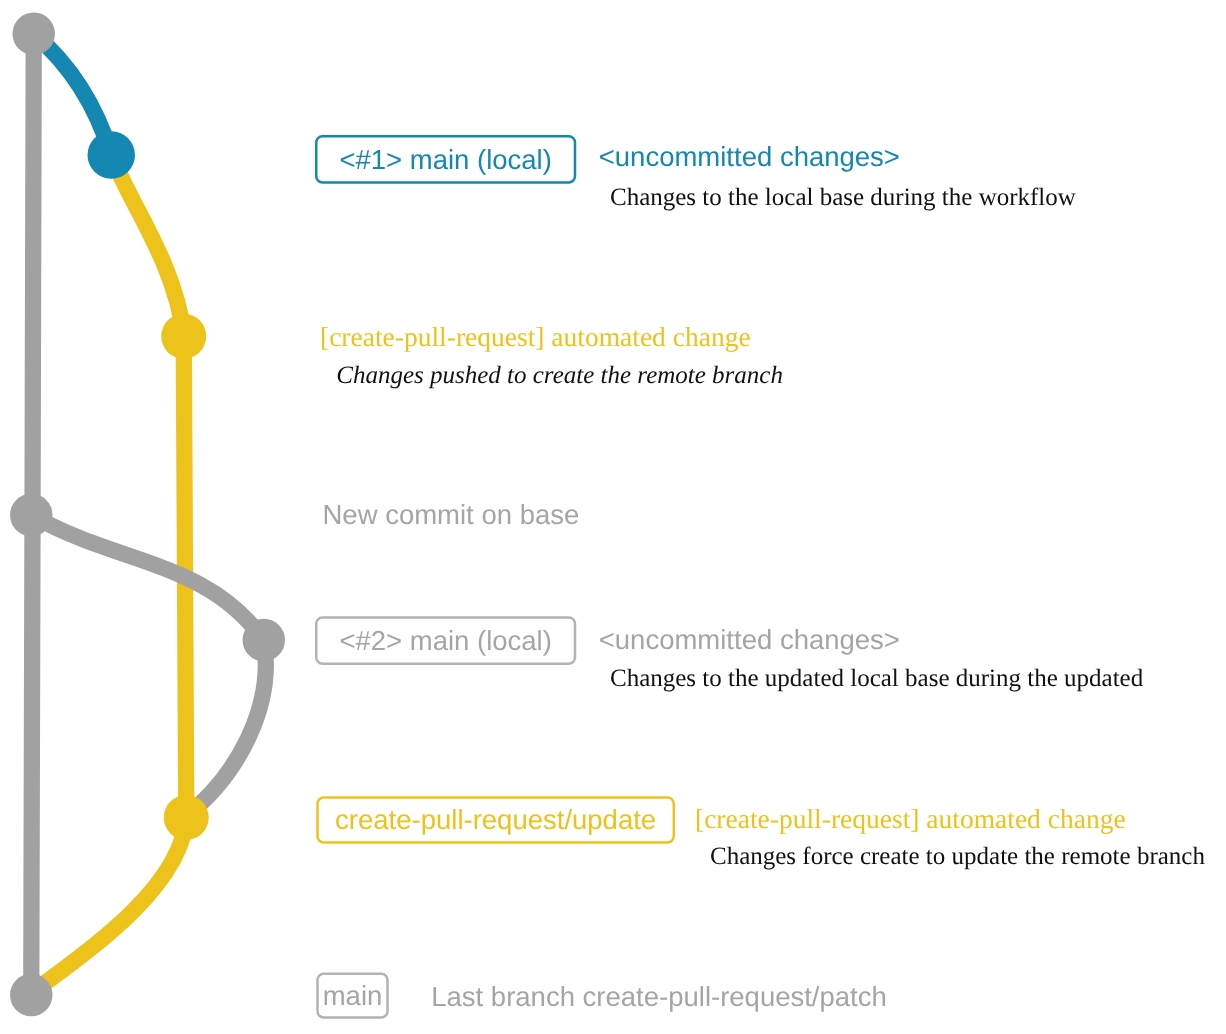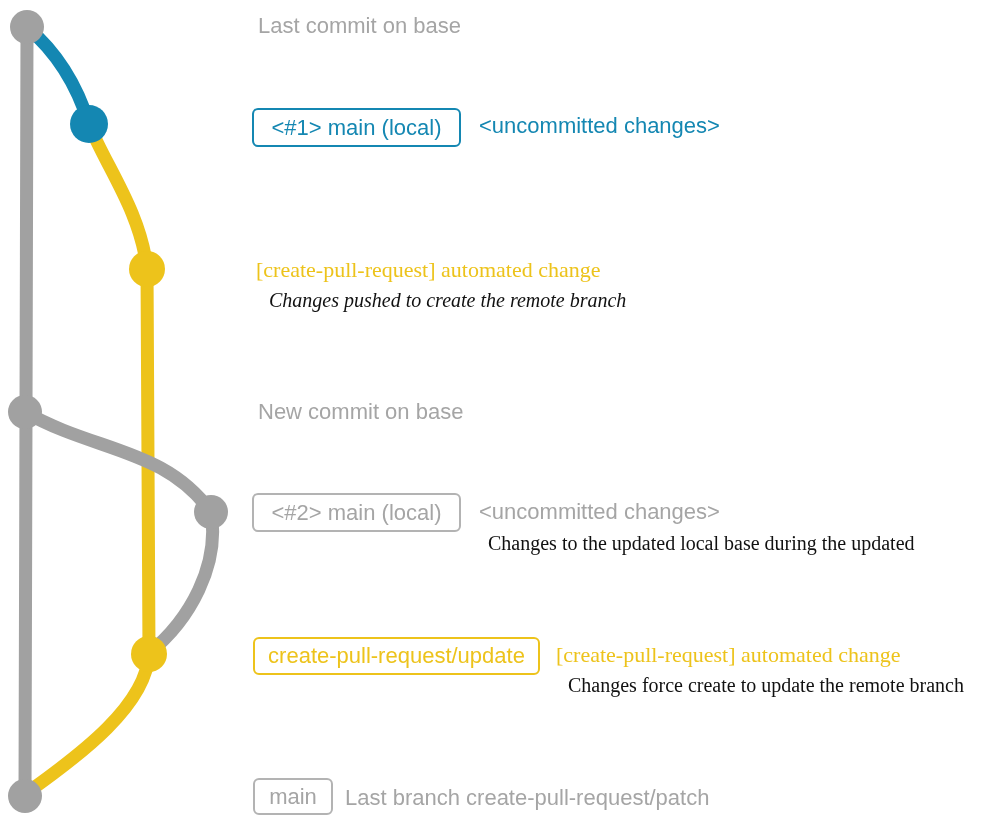--- a/index.html
+++ b/index.html
@@ -67,42 +67,42 @@
 
     <circle cx="27" cy="27" r="17" fill="#a1a1a1"></circle>
     <circle cx="89" cy="124" r="19" fill="#1487b2"></circle>
     <circle cx="147" cy="269" r="18" fill="#edc31b"></circle>
     <circle cx="25" cy="412" r="17" fill="#a1a1a1"></circle>
     <circle cx="211" cy="512" r="17" fill="#a1a1a1"></circle>
     <circle cx="149" cy="654" r="18" fill="#edc31b"></circle>
     <circle cx="25" cy="796" r="17" fill="#a1a1a1"></circle>
   </svg>
 
-  <div class="abs note" style="left:258px; top:13px;">Last commit on base</div>
 
   <div class="pill teal" style="left:252px; top:108px; width:209px; height:39px;">
     <span>&lt;#1&gt; main (local)</span>
   </div>
   <div class="abs title teal" style="left:479px; top:113px;">&lt;uncommitted changes&gt;</div>
+  <div class="abs desc" style="left:488px; top:146px;">Changes to the local base during the workflow</div>
 
   <div class="abs title yellow" style="left:256px; top:257px;">[create-pull-request] automated change</div>
   <div class="abs desc" style="left:269px; top:288px;font-style:italic;">Changes pushed to create the remote branch</div>
 
   <div class="abs note" style="left:258px; top:399px;">New commit on base</div>
 
   <div class="pill gray" style="left:252px; top:493px; width:209px; height:39px;">
     <span>&lt;#2&gt; main (local)</span>
   </div>
   <div class="abs title gray" style="left:479px; top:499px;">&lt;uncommitted changes&gt;</div>
   <div class="abs desc" style="left:488px; top:531px;">Changes to the updated local base during the updated</div>
 
   <div class="pill yellow" style="left:253px; top:637px; width:287px; height:38px;">
     <span>create-pull-request/update</span>
   </div>
   <div class="abs title yellow" style="left:556px; top:642px;">[create-pull-request] automated change</div>
   <div class="abs desc" style="left:568px; top:673px;">Changes force create to update the remote branch</div>
 
-  <div class="pill gray" style="left:253px; top:778px; width:80px; height:37px;">
+  <div class="pill gray" style="left:253px; top:778px; width:58px; height:37px;">
     <span>main</span>
   </div>
   <div class="abs title gray" style="left:345px; top:785px;">Last branch create-pull-request/patch</div>
 
 </div>
 
 </body></html>

